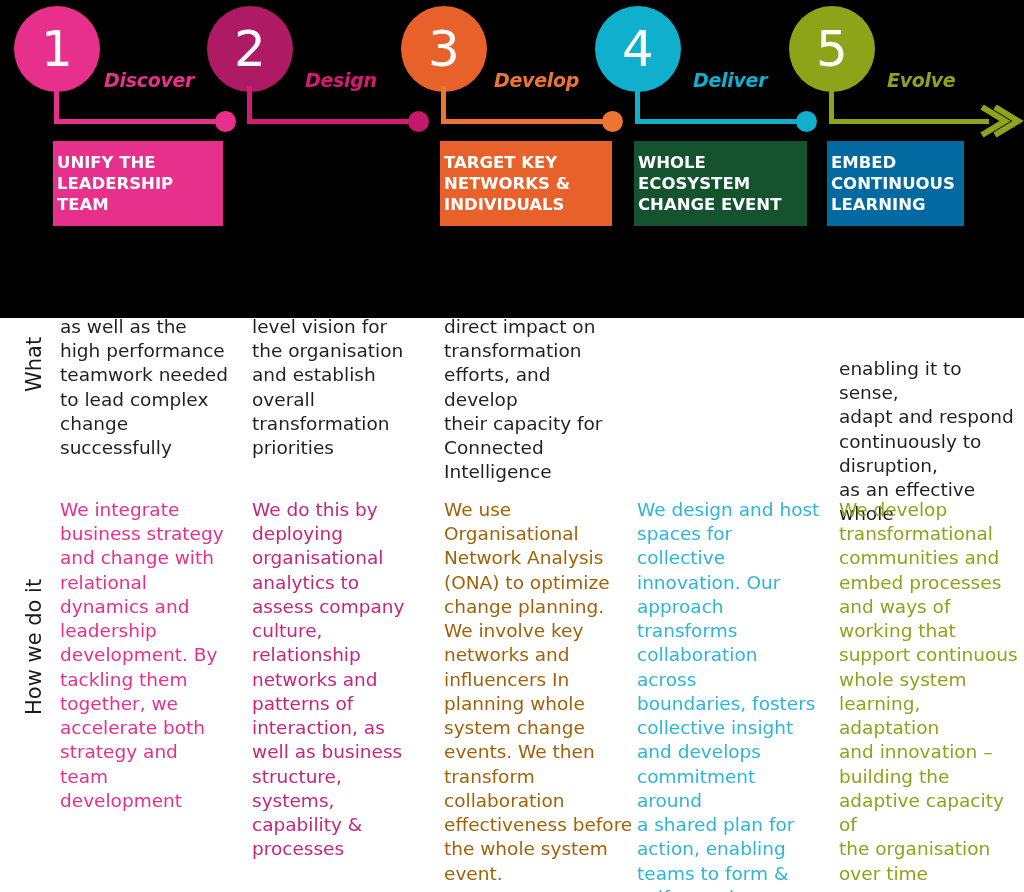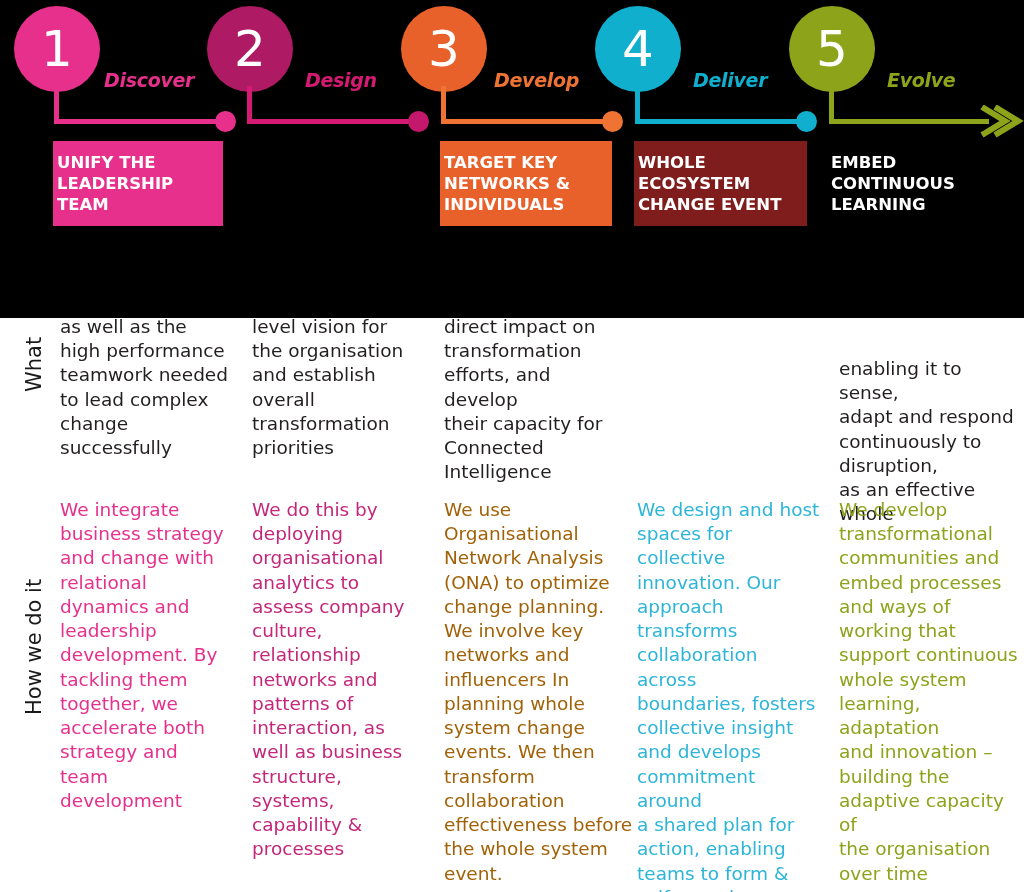--- a/index.html
+++ b/index.html
@@ -164,40 +164,40 @@
 
   <div class="step-circle" style="left:595px; top:6px; background:#10afcd;">
     <span>4</span>
   </div>
   <div class="conn" style="left:635px; top:86px;">
     <div class="v-stem" style="background:#10afcd;"></div>
     <div class="h-run" style="width:168px; background:#10afcd;"></div>
     <div class="end-dot" style="left:161px; background:#10afcd;"></div>
     <div class="script-label" style="left:58px; color:#10afcd;">Deliver</div>
   </div>
-  <div class="cap-box" style="left:634px; width:173px; background:#7f1d1d;">WHOLE
+  <div class="cap-box" style="left:634px; width:173px; background:#14532d;">WHOLE
 ECOSYSTEM
 CHANGE EVENT</div>
 
   <div class="step-circle" style="left:789px; top:6px; background:#8ca31a;">
     <span>5</span>
   </div>
   <div class="conn" style="left:829px; top:86px;">
     <div class="v-stem" style="background:#8ca31a;"></div>
     <div class="h-run" style="width:160px; background:#8ca31a;"></div>
 
     <div class="script-label" style="left:58px; color:#8ca31a;">Evolve</div>
     <div class="arrow-head" style="left:150px;">
       <svg width="46" height="34" viewBox="0 0 46 34" xmlns="http://www.w3.org/2000/svg">
         <polyline points="3,2 26,16 3,30" fill="none" stroke="#8ca31a" stroke-width="6" stroke-linecap="butt" stroke-linejoin="miter"></polyline>
         <polyline points="16,2 39,16 16,30" fill="none" stroke="#8ca31a" stroke-width="6" stroke-linecap="butt" stroke-linejoin="miter"></polyline>
       </svg>
     </div>
   </div>
-  <div class="cap-box" style="left:827px; width:137px; background:#000000;">EMBED
+  <div class="cap-box" style="left:827px; width:137px; background:#0369a1;">EMBED
 CONTINUOUS
 LEARNING</div>
 
   <div class="side-label" style="left:22px; top:312px; height:80px;">What</div>
   <div class="side-label" style="left:22px; top:545px; height:170px;">How we do it</div>
 
   <div class="col-text what-text" style="left:60px; top:315px; width:176px;">as well as  the
 high performance
 teamwork needed
 to lead complex

